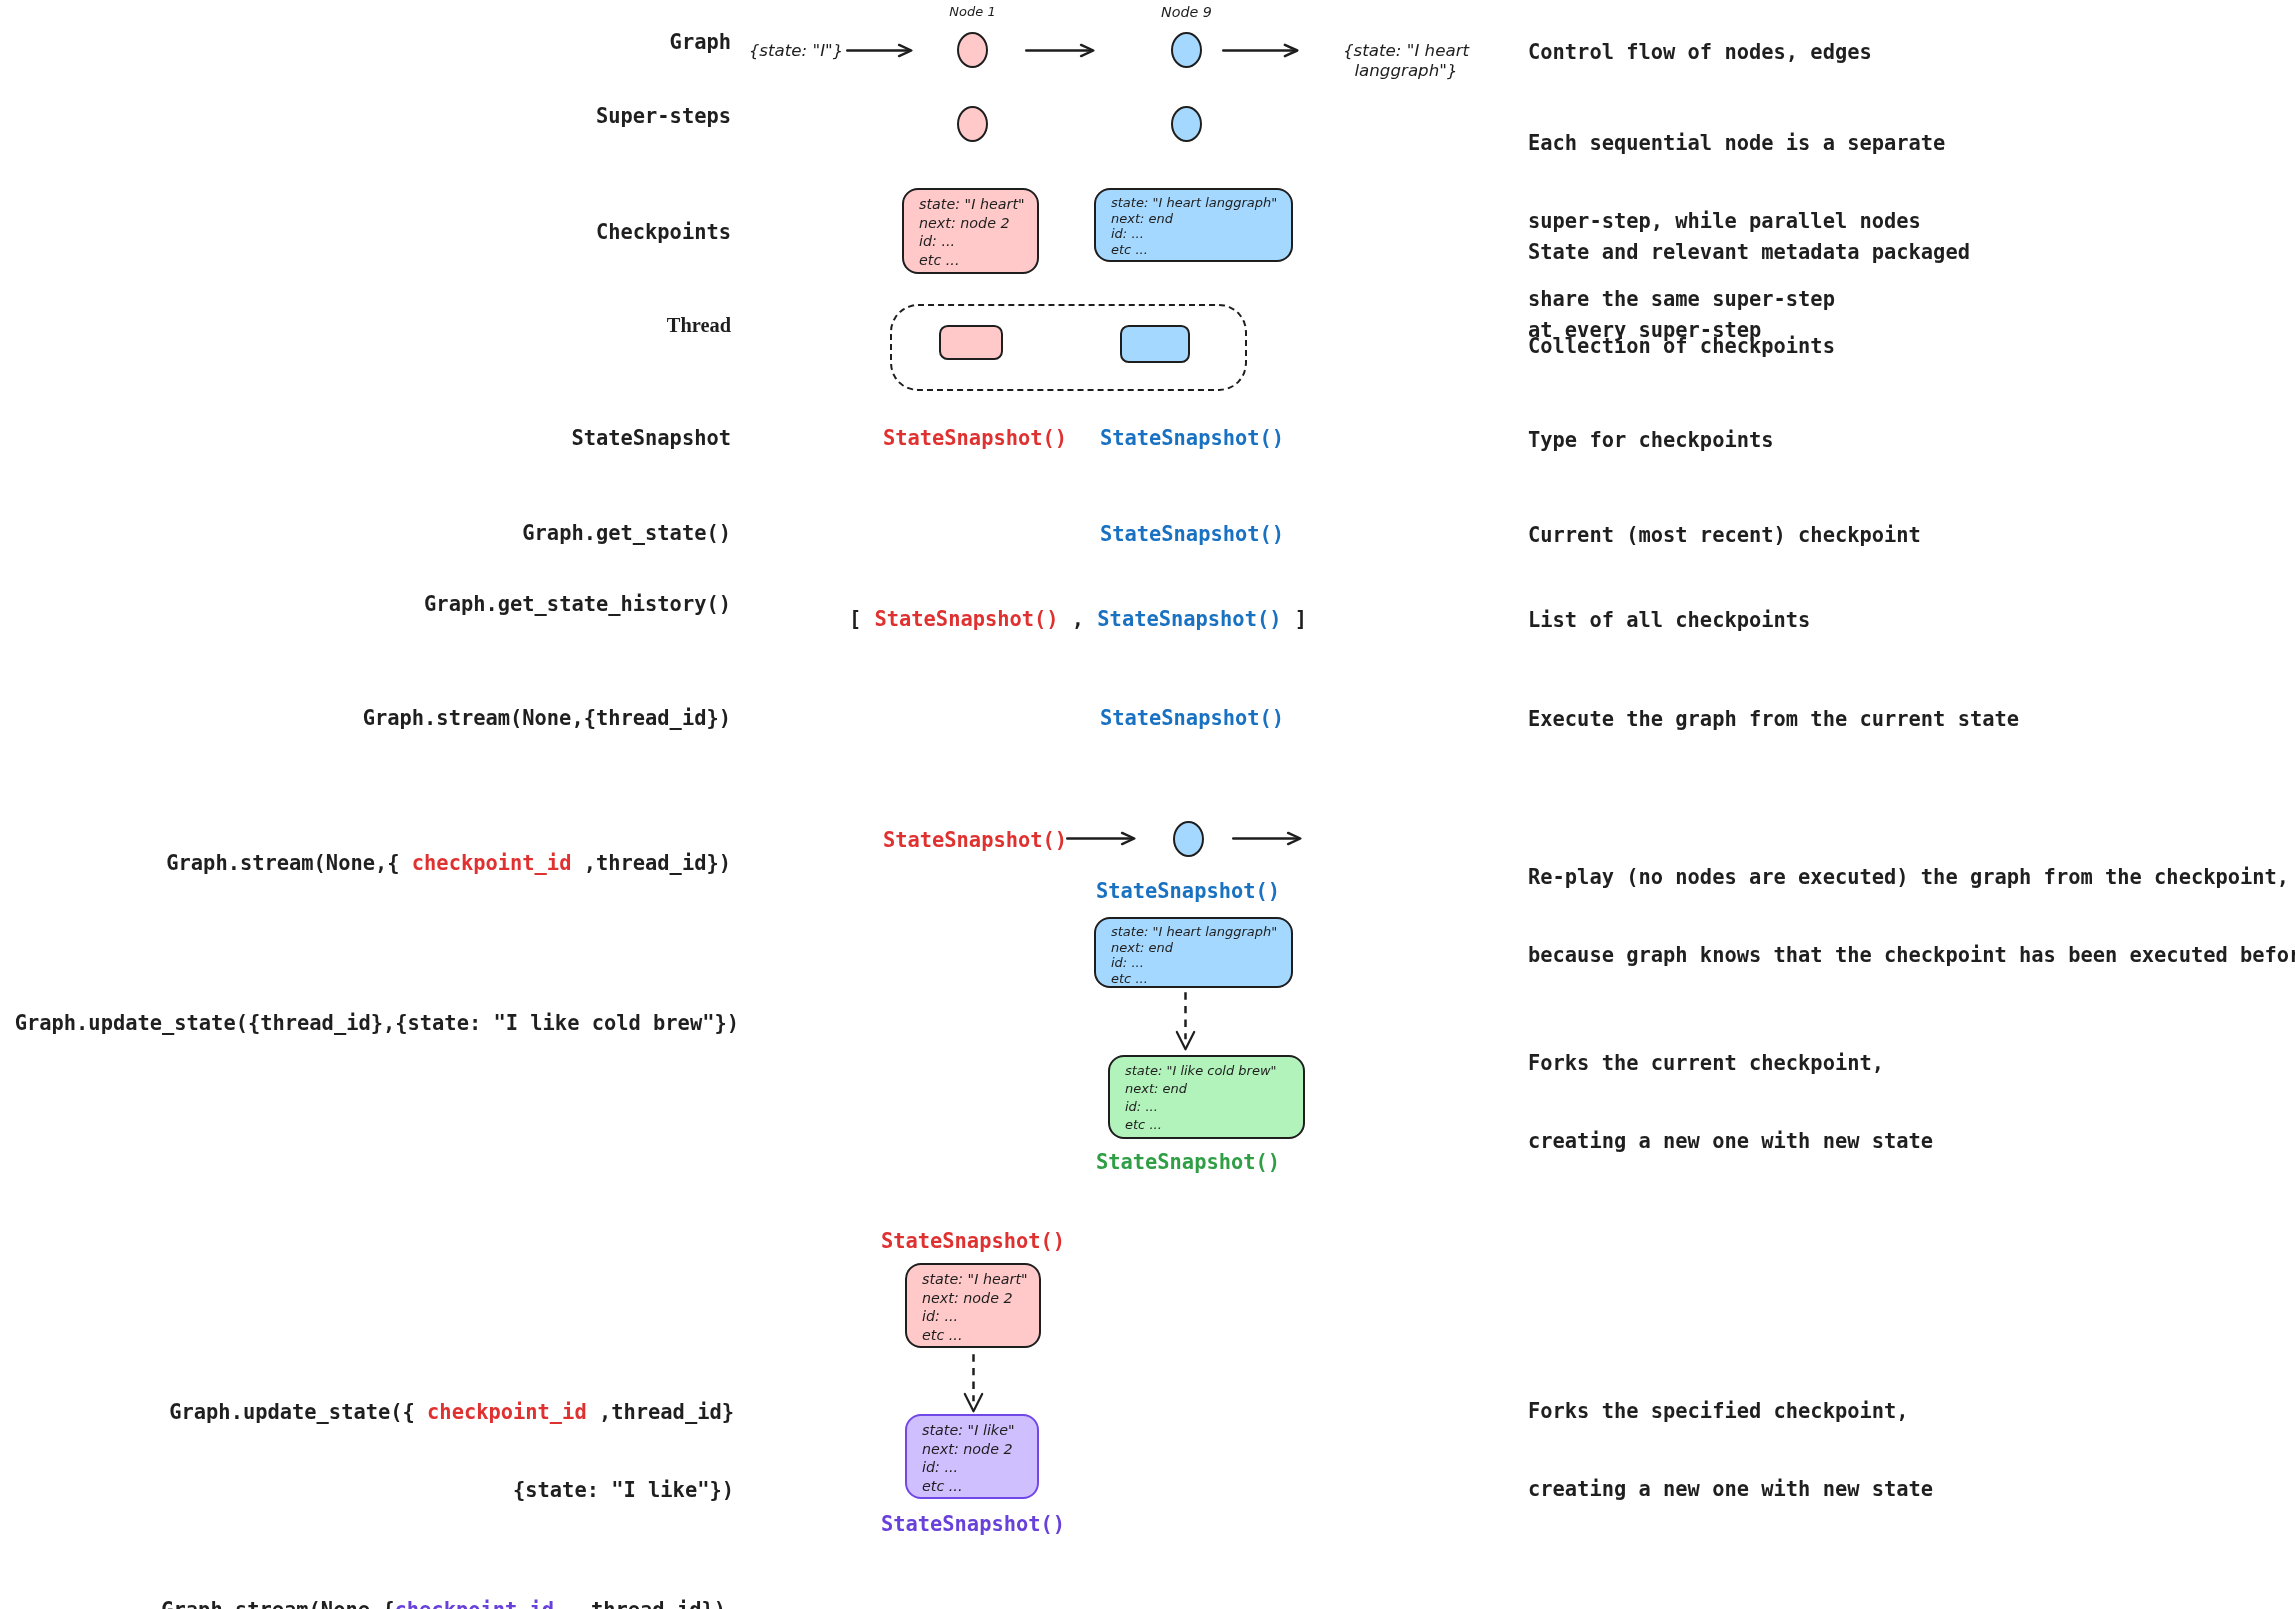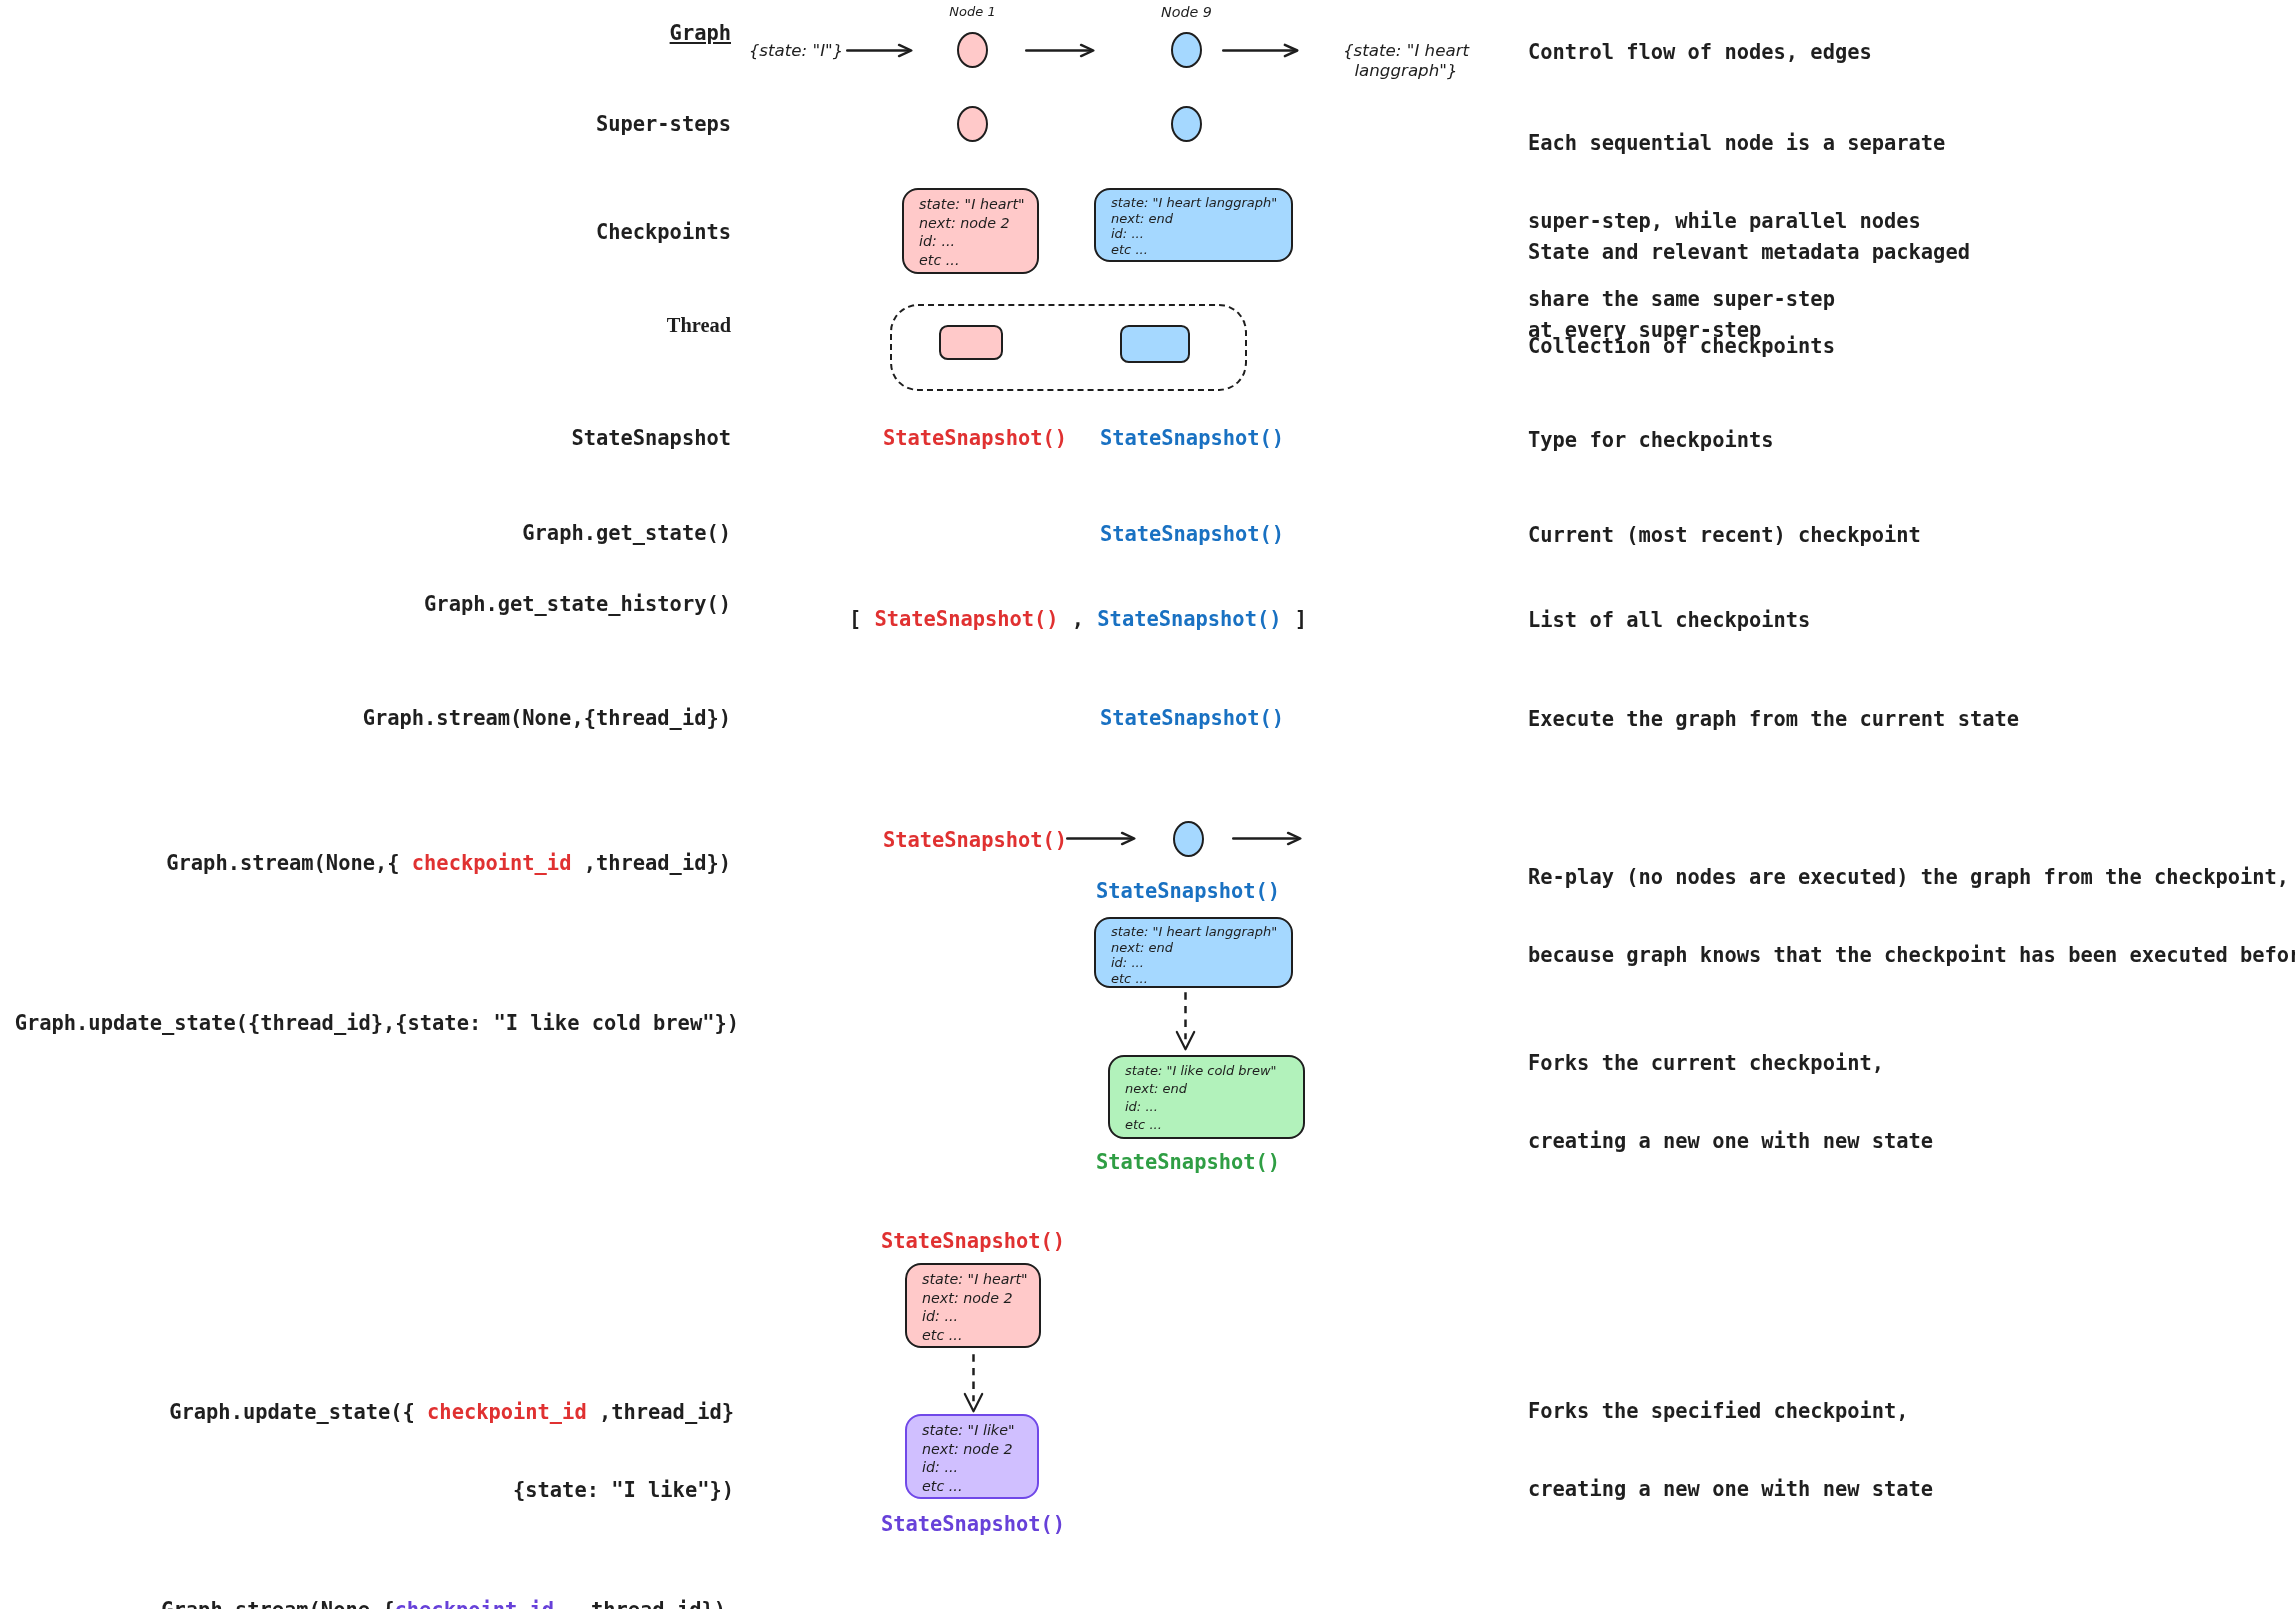--- a/index.html
+++ b/index.html
@@ -36,21 +36,21 @@
   .token{position:absolute;width:186px;text-align:center;font-family:"DejaVu Sans Mono","Liberation Mono",monospace;
          font-weight:700;font-size:20.4px;white-space:pre;}
   .list-row{position:absolute;display:flex;justify-content:space-between;align-items:center;}
   svg{display:block;}
 </style>
 </head>
 <body>
 
 <div class="canvas">
 
-  <div class="rlabel mono" style="right:1564px;top:21px;text-decoration:underline;">Graph</div>
+  <div class="rlabel mono" style="right:1564px;top:30px;">Graph</div>
   <div class="abs hand ctr" style="left:740px;top:40px;width:112px;font-size:16.7px;">{state: "I"}</div>
   <div class="abs" style="left:846px;top:43px;">
     <svg width="74" height="15" viewBox="0 0 120 24">
         <line x1="2" y1="12" x2="102" y2="12" stroke="#1e1e1e" stroke-width="4" stroke-linecap="round"></line>
         <polyline points="86,3 106,12 86,21" fill="none" stroke="#1e1e1e" stroke-width="4" stroke-linecap="round" stroke-linejoin="round"></polyline>
       </svg>
   </div>
   <div class="abs hand ctr" style="left:923px;top:3.7px;width:99px;font-size:13px;">Node 1</div>
   <div class="node pink" style="left:957px;top:32px;"></div>
   <div class="abs" style="left:1025px;top:43px;">
@@ -63,21 +63,21 @@
   <div class="node skyblue" style="left:1171px;top:32px;"></div>
   <div class="abs" style="left:1222px;top:43px;">
     <svg width="84" height="15" viewBox="0 0 135 24">
         <line x1="2" y1="12" x2="117" y2="12" stroke="#1e1e1e" stroke-width="4" stroke-linecap="round"></line>
         <polyline points="101,3 121,12 101,21" fill="none" stroke="#1e1e1e" stroke-width="4" stroke-linecap="round" stroke-linejoin="round"></polyline>
       </svg>
   </div>
   <div class="abs hand ctr" style="left:1304px;top:40px;width:204px;font-size:16.7px;">{state: "I heart langgraph"}</div>
   <div class="desc mono" style="top:39px;">Control flow of nodes, edges</div>
 
-  <div class="rlabel mono" style="right:1564px;top:112px;">Super-steps</div>
+  <div class="rlabel mono" style="right:1564px;top:104px;">Super-steps</div>
   <div class="node pink" style="left:957px;top:106px;"></div>
   <div class="node skyblue" style="left:1171px;top:106px;"></div>
   <div class="desc mono" style="top:78px;">
     <div>Each sequential node is a separate</div>
     <div>super-step, while parallel nodes</div>
     <div>share the same super-step</div>
   </div>
 
   <div class="rlabel mono" style="right:1564px;top:220px;">Checkpoints</div>
   <div class="card pink" style="left:902px;top:188px;width:137px;height:86px;">

